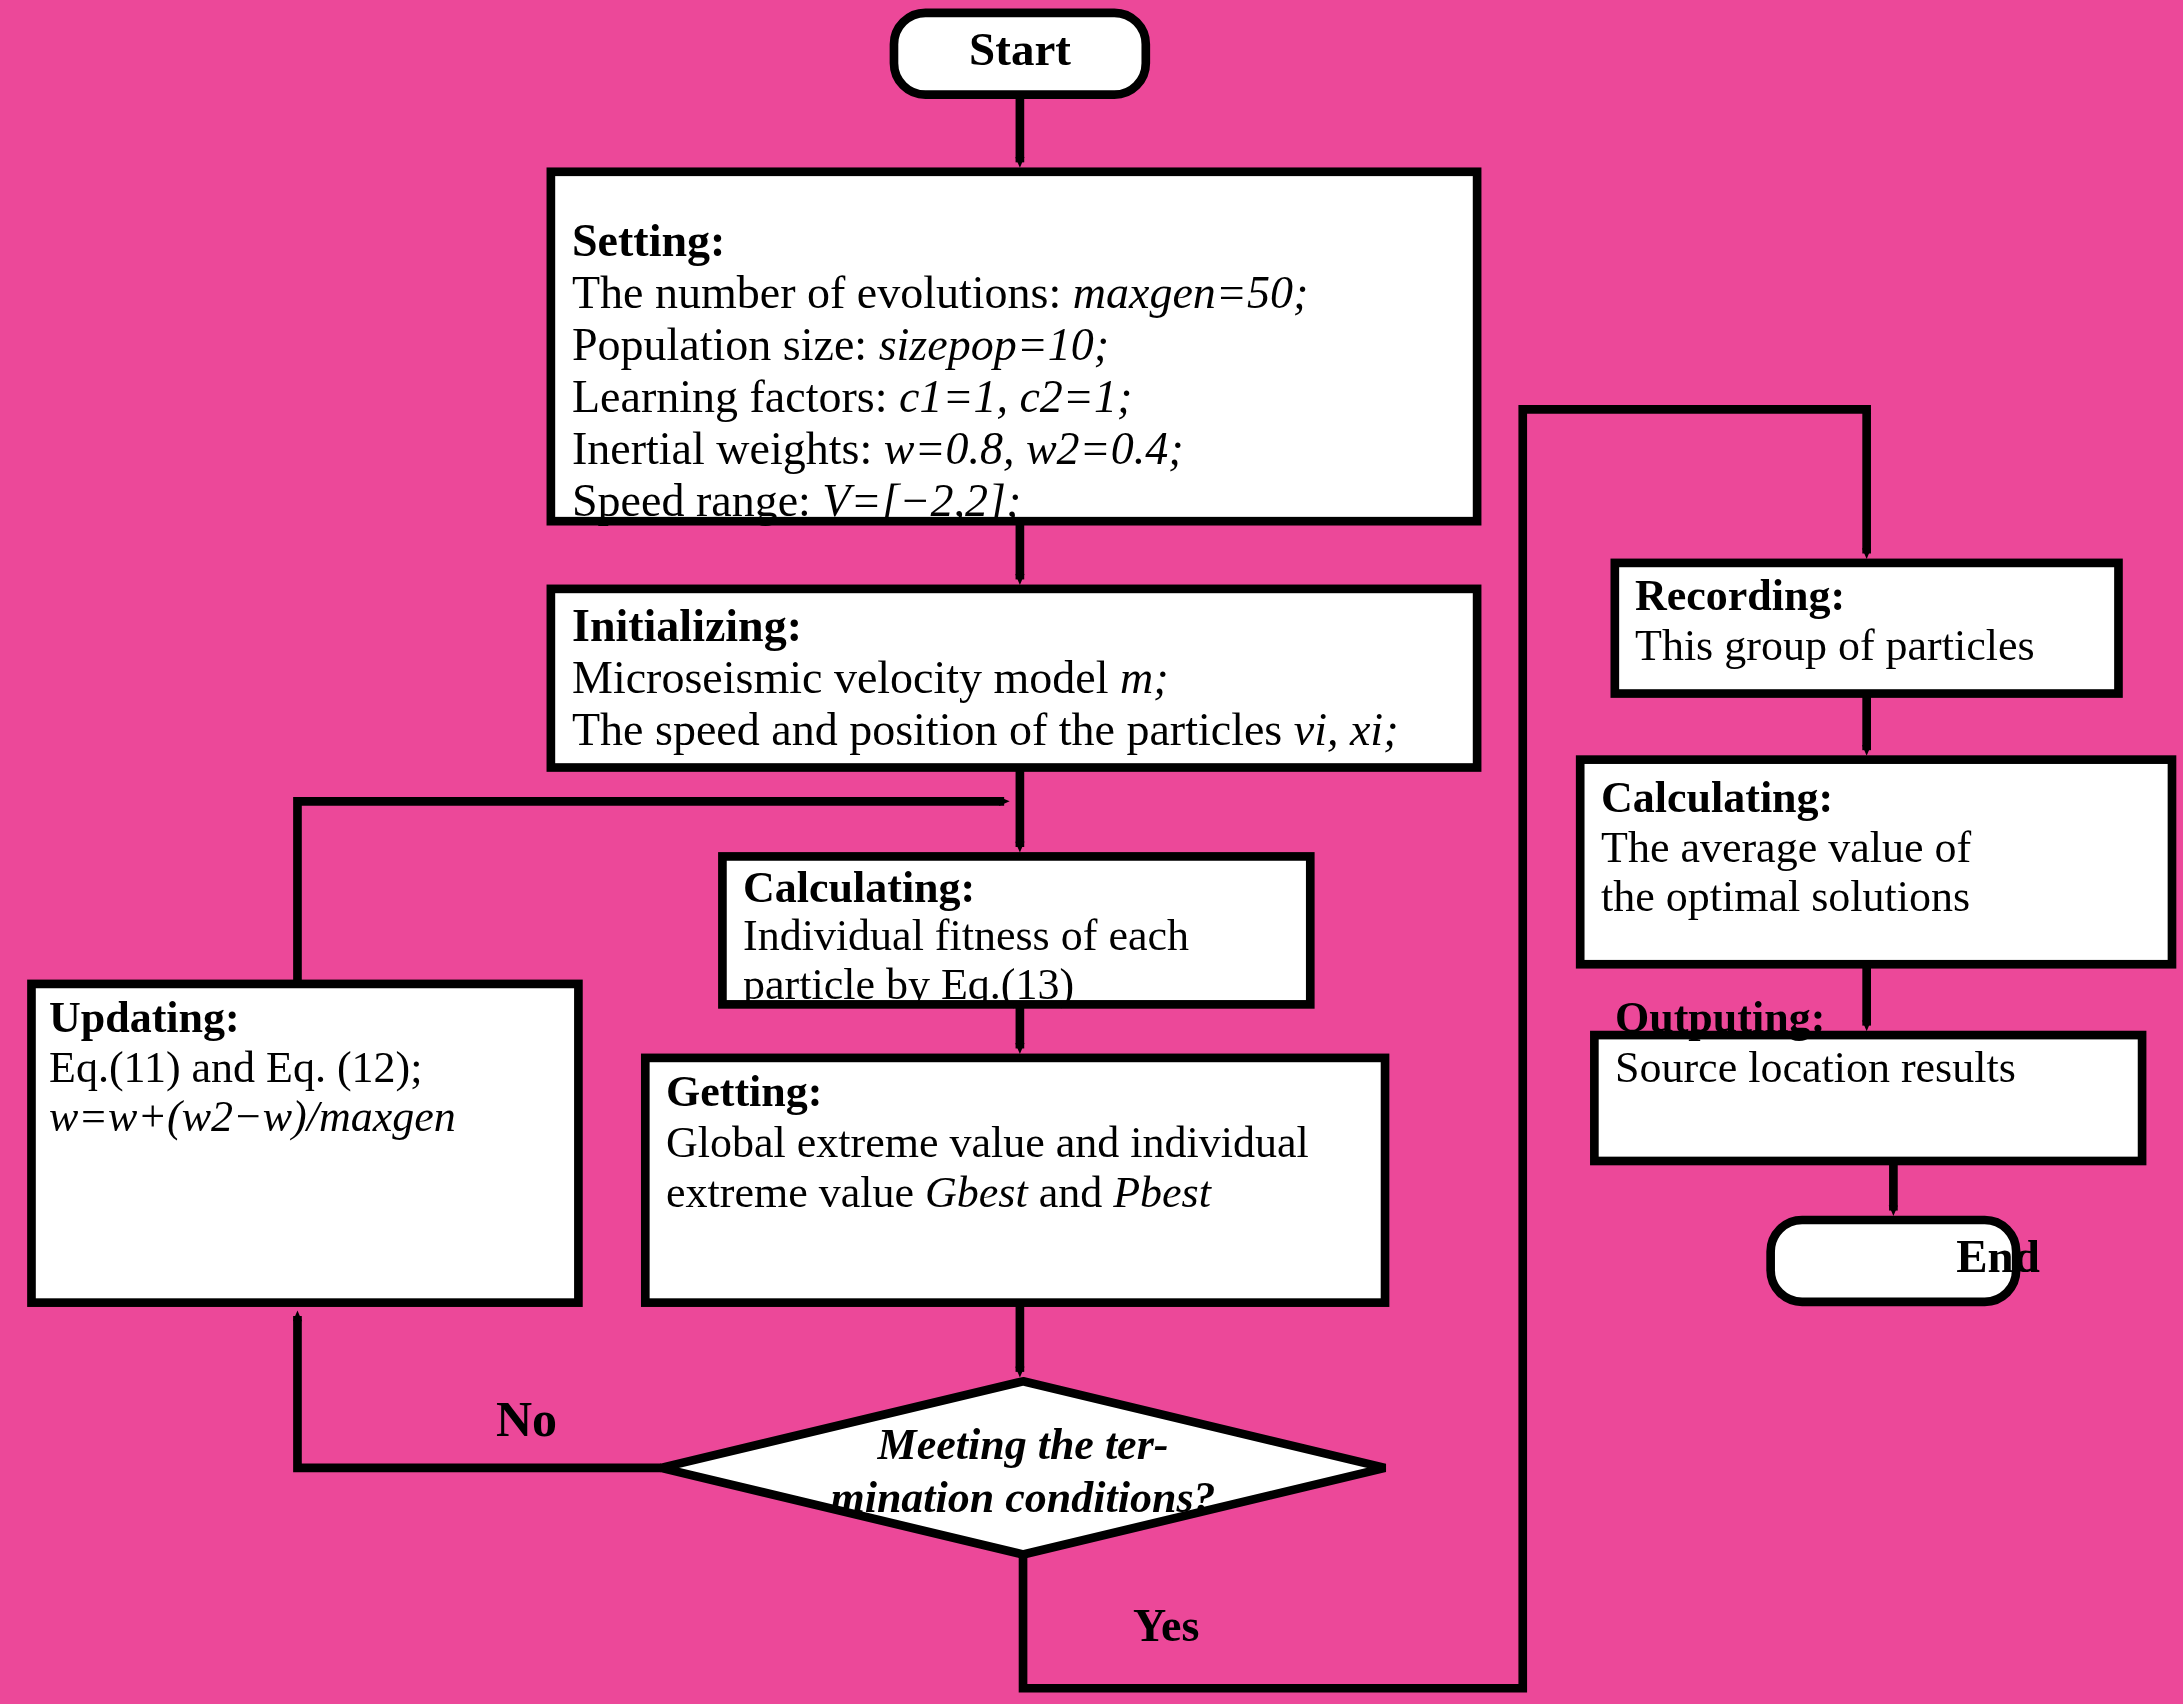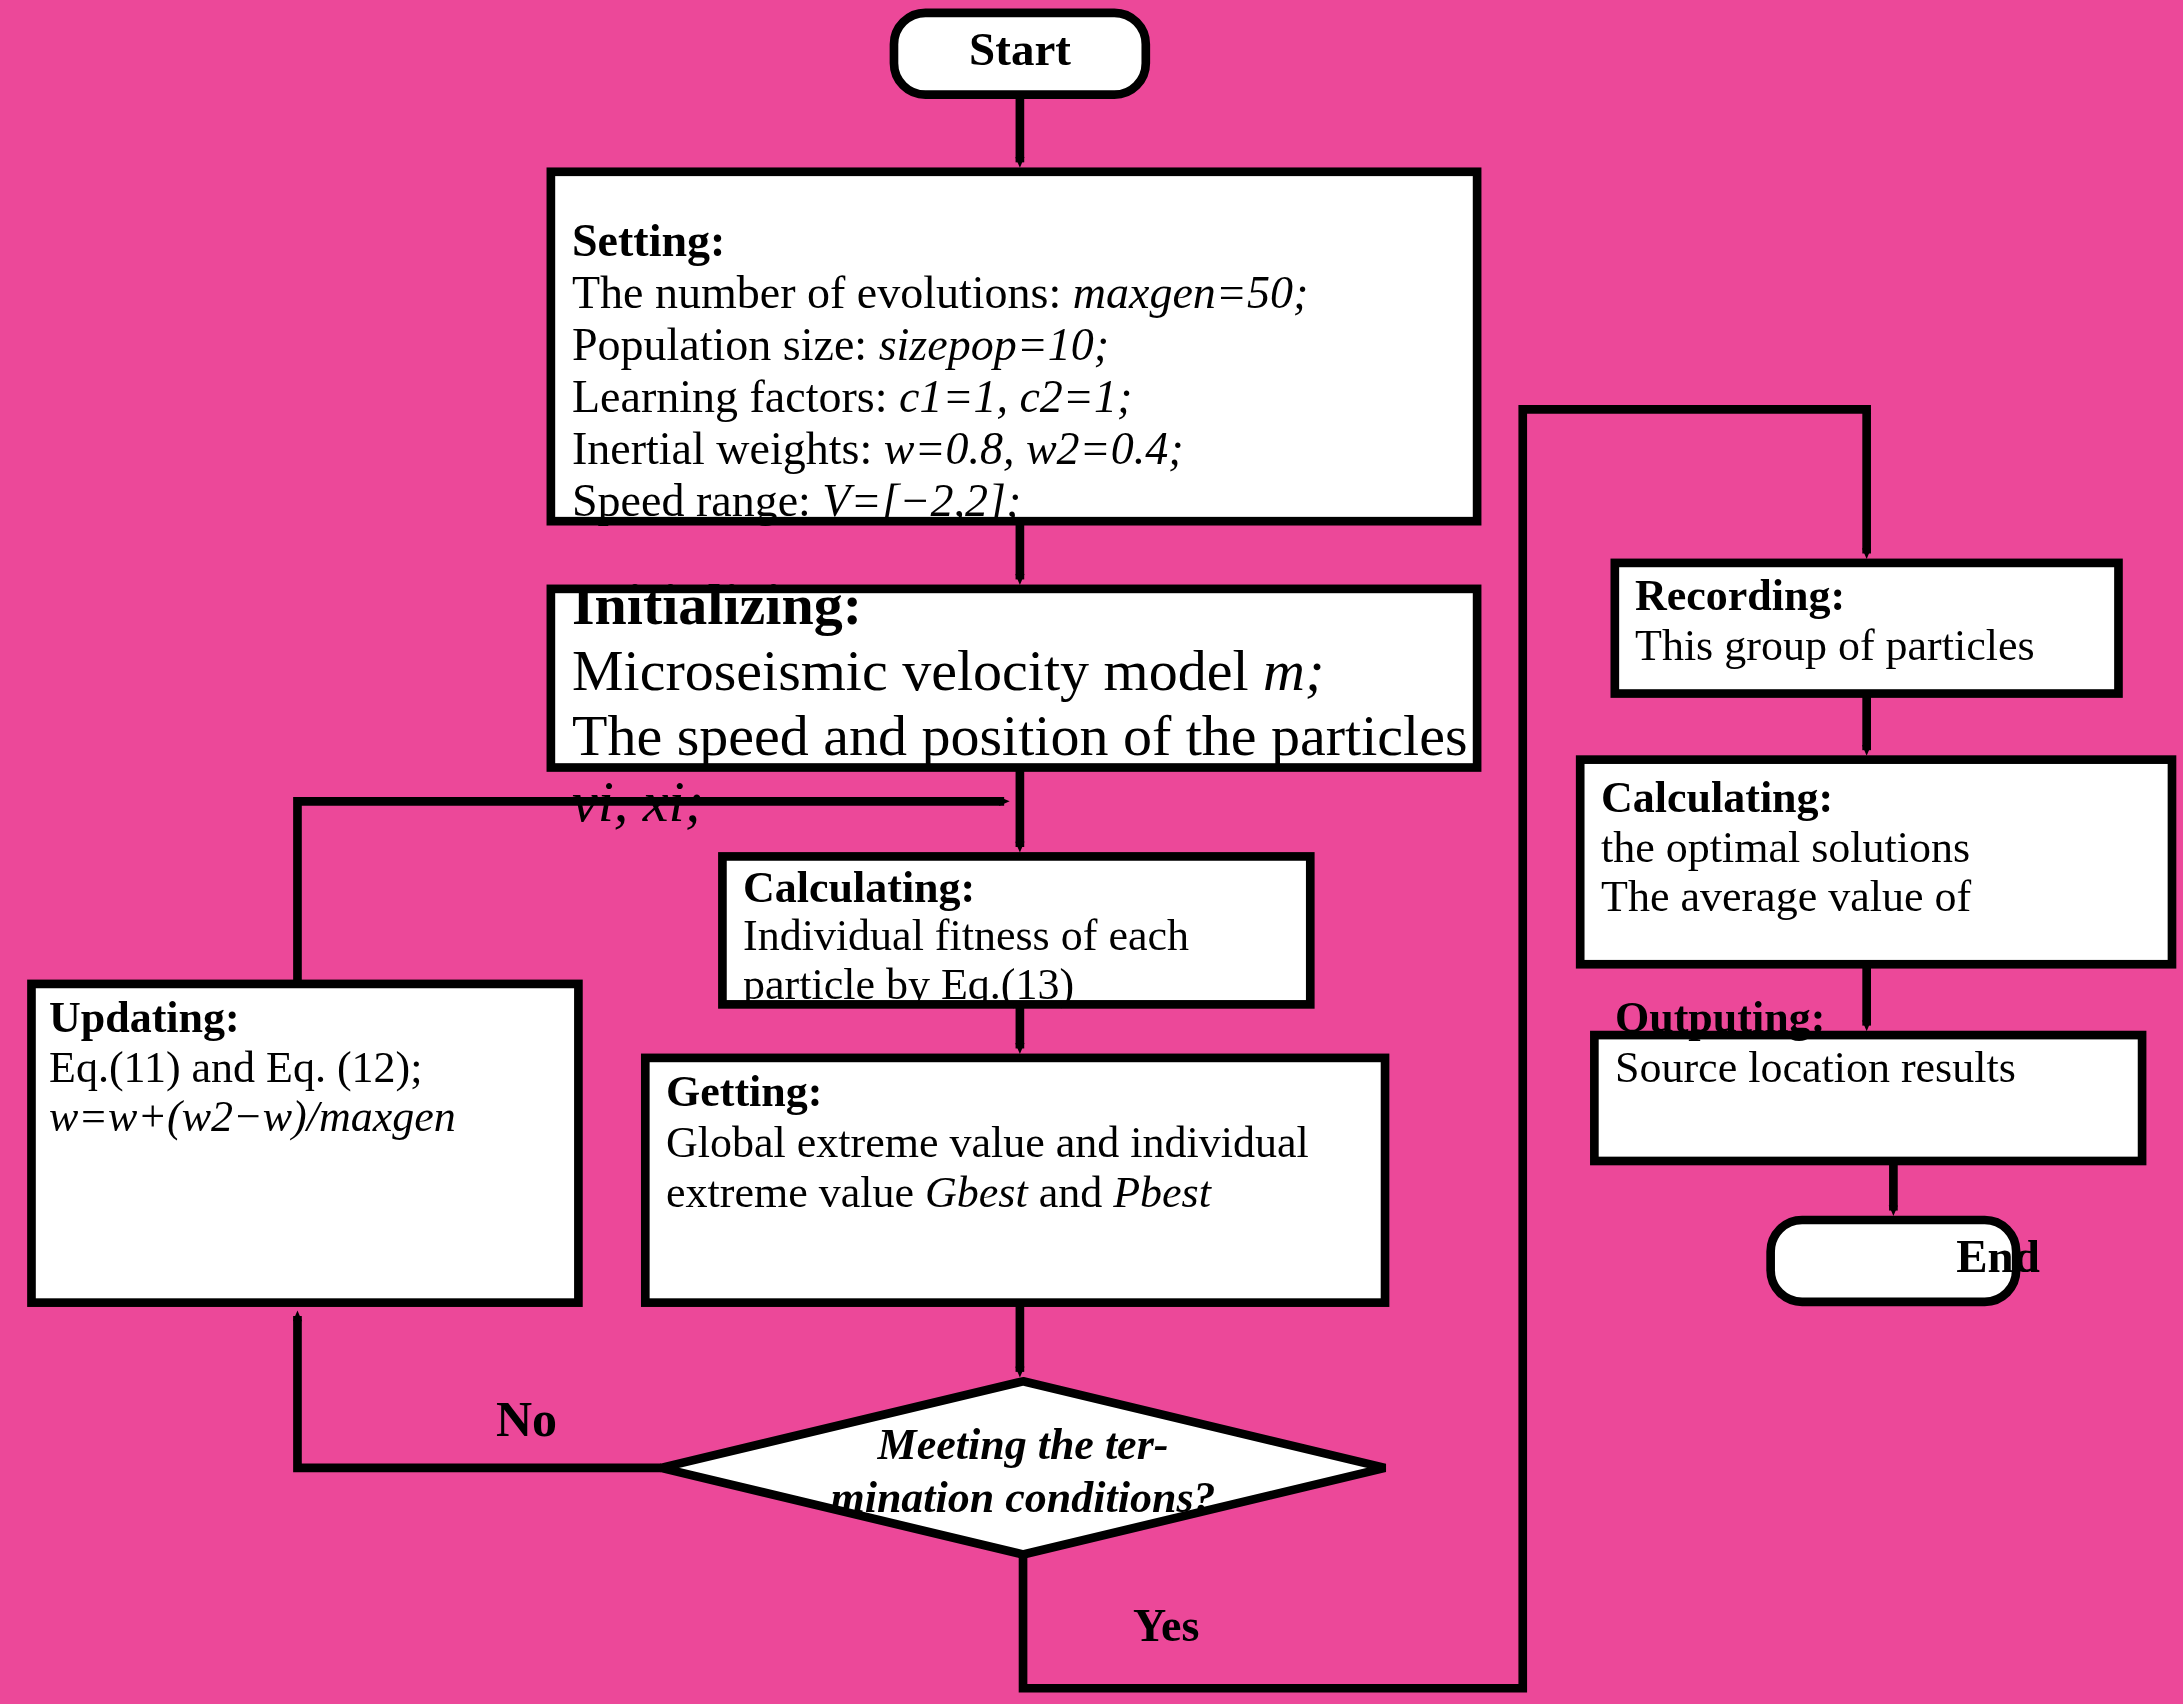--- a/index.html
+++ b/index.html
@@ -71,21 +71,21 @@
 
   <div class="node-text" style="left:572px;top:183px;width:897px;font-size:46px;line-height:1.13;margin-top:32px;">
     <div class="ttl">Setting:</div>
     <div><span>The number of evolutions: </span><span class="ital">maxgen=50;</span></div>
     <div><span>Population size: </span><span class="ital">sizepop=10;</span></div>
     <div><span>Learning factors: </span><span class="ital">c1=1, c2=1;</span></div>
     <div><span>Inertial weights: </span><span class="ital">w=0.8, w2=0.4;</span></div>
     <div><span>Speed range: </span><span class="ital">V=[−2,2];</span></div>
   </div>
 
-  <div class="node-text" style="left:572px;top:572px;width:897px;font-size:58px;line-height:1.13;">
+  <div class="node-text" style="left:572px;top:600px;width:897px;font-size:46px;line-height:1.13;">
     <div class="ttl">Initializing:</div>
     <div><span>Microseismic velocity model </span><span class="ital">m;</span></div>
     <div><span>The speed and position of the particles  </span><span class="ital">vi, xi;</span></div>
   </div>
 
   <div class="node-text" style="left:743px;top:864px;width:559px;font-size:44px;line-height:1.10;">
     <div class="ttl">Calculating:</div>
     <div>Individual fitness of each</div>
     <div>particle  by Eq.(13)</div>
   </div>
@@ -107,22 +107,22 @@
     <div>mination conditions?</div>
   </div>
 
   <div class="node-text" style="left:1635px;top:571px;width:472px;font-size:44px;line-height:1.13;">
     <div class="ttl">Recording:</div>
     <div>This group of particles</div>
   </div>
 
   <div class="node-text" style="left:1601px;top:773px;width:559px;font-size:44px;line-height:1.13;">
     <div class="ttl">Calculating:</div>
+    <div>The average value of</div>
     <div>the optimal solutions</div>
-    <div>The average value of</div>
   </div>
 
   <div class="node-text" style="left:1615px;top:993px;width:519px;font-size:44px;line-height:1.13;">
     <div class="ttl">Outputing:</div>
     <div>Source location results</div>
   </div>
 
   <div class="node-text ttl" style="left:1875px;top:1229px;width:246px;text-align:center;font-size:47px;">End</div>
 
   <div class="node-text ttl" style="left:496px;top:1390px;font-size:50px;">No</div>

